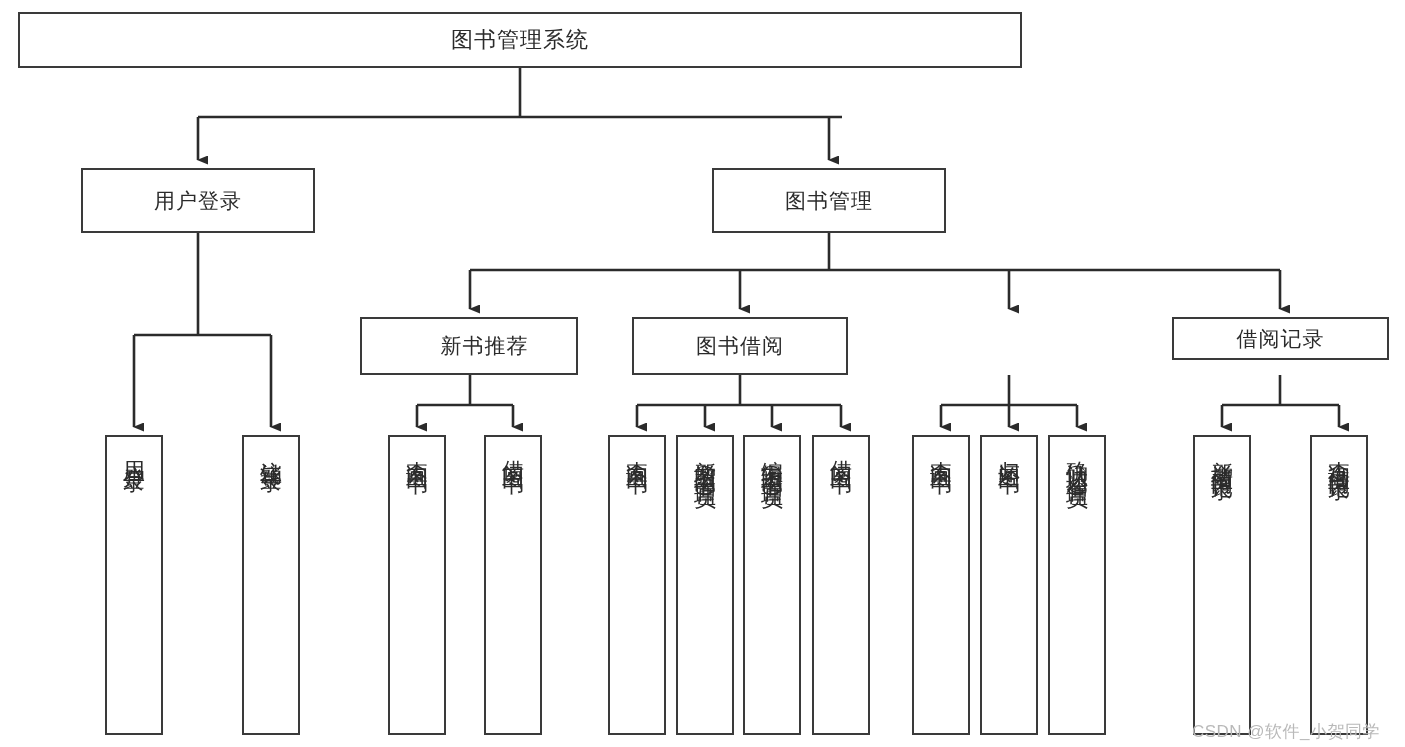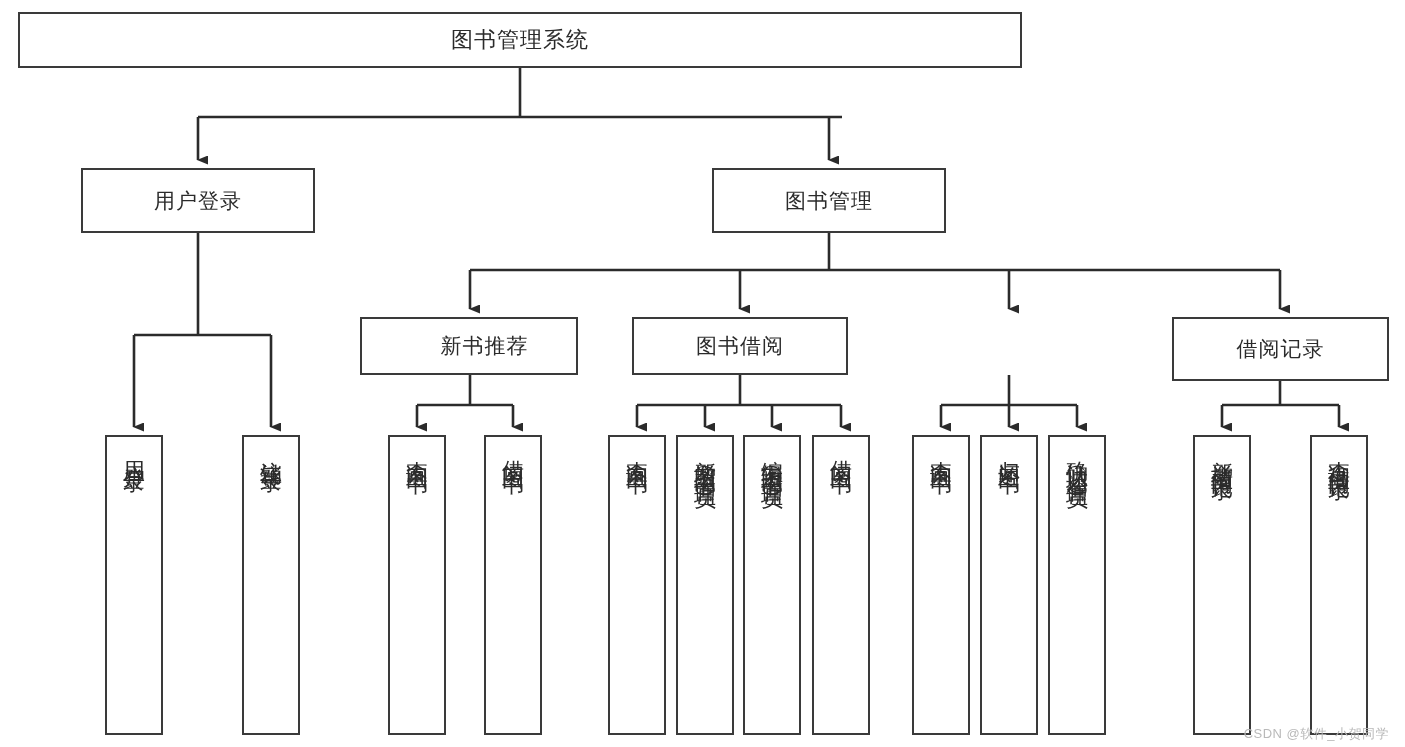--- a/index.html
+++ b/index.html
@@ -5,21 +5,21 @@
   html,body{margin:0;padding:0;background:#ffffff;}
   body{width:1405px;height:747px;font-family:"Liberation Sans","DejaVu Sans",sans-serif;overflow:hidden;}
   #diagram{position:relative;width:1405px;height:747px;background:#fff;}
   svg.wires{position:absolute;left:0;top:0;width:1405px;height:747px;}
   .node{position:absolute;box-sizing:border-box;background:#ffffff;border:2px solid #3a3a3a;display:flex;align-items:center;justify-content:center;}
   .node .lbl{color:#2b2b2b;text-align:center;line-height:1.12;white-space:pre;}
   .node.horiz .lbl{font-size:21px;letter-spacing:1px;}
   .node.root .lbl{font-size:22px;letter-spacing:1px;}
   .node.vert{align-items:flex-start;justify-content:center;padding-top:6px;}
   .node.vert .lbl{writing-mode:vertical-rl;text-orientation:upright;font-size:22px;letter-spacing:4px;line-height:1;}
-  .watermark{position:absolute;right:16px;bottom:4px;color:#b9b9b9;font-size:13px;letter-spacing:.5px;user-select:none;}
+  .watermark{position:absolute;right:25px;bottom:4px;color:#b9b9b9;font-size:17px;letter-spacing:.5px;user-select:none;}
 </style>
 </head>
 <body>
 
 <div id="diagram">
 
   <svg class="wires" viewBox="0 0 1405 747">
     <defs>
       <marker id="arrow" markerWidth="9" markerHeight="11" refX="4.5" refY="10" orient="auto" markerUnits="userSpaceOnUse">
         <path d="M0,0 L9,0 L4.5,11 Z" fill="#2b2b2b"></path>
@@ -79,21 +79,21 @@
   <div class="node horiz" style="left:712px;top:168px;width:234px;height:65px;">
     <span class="lbl">图书管理</span>
   </div>
 
   <div class="node horiz" style="left:360px;top:317px;width:218px;height:58px;padding-left:31px;">
     <span class="lbl">新书推荐</span>
   </div>
   <div class="node horiz" style="left:632px;top:317px;width:216px;height:58px;">
     <span class="lbl">图书借阅</span>
   </div>
-  <div class="node horiz" style="left:1172px;top:317px;width:217px;height:64px;">
+  <div class="node horiz" style="left:1172px;top:317px;width:217px;height:43px;">
     <span class="lbl">借阅记录</span>
   </div>
 
   <div class="node vert" style="left:105px;top:435px;width:58px;height:300px;">
     <span class="lbl">用户登录</span>
   </div>
   <div class="node vert" style="left:242px;top:435px;width:58px;height:300px;">
     <span class="lbl">注销登录</span>
   </div>
 

